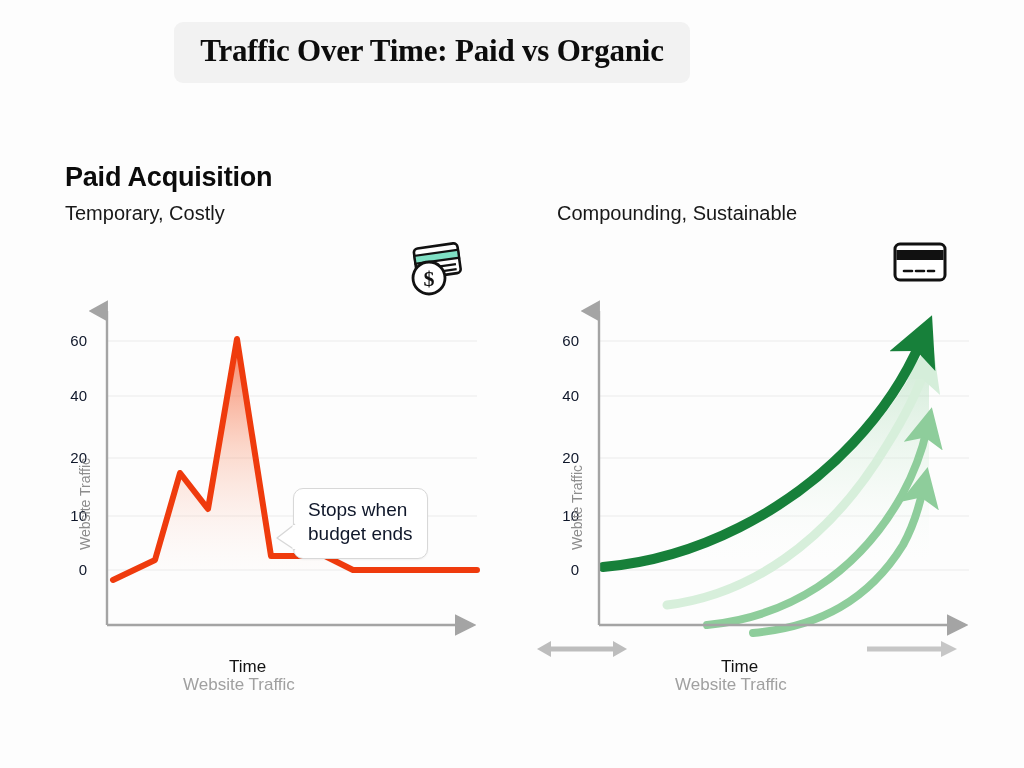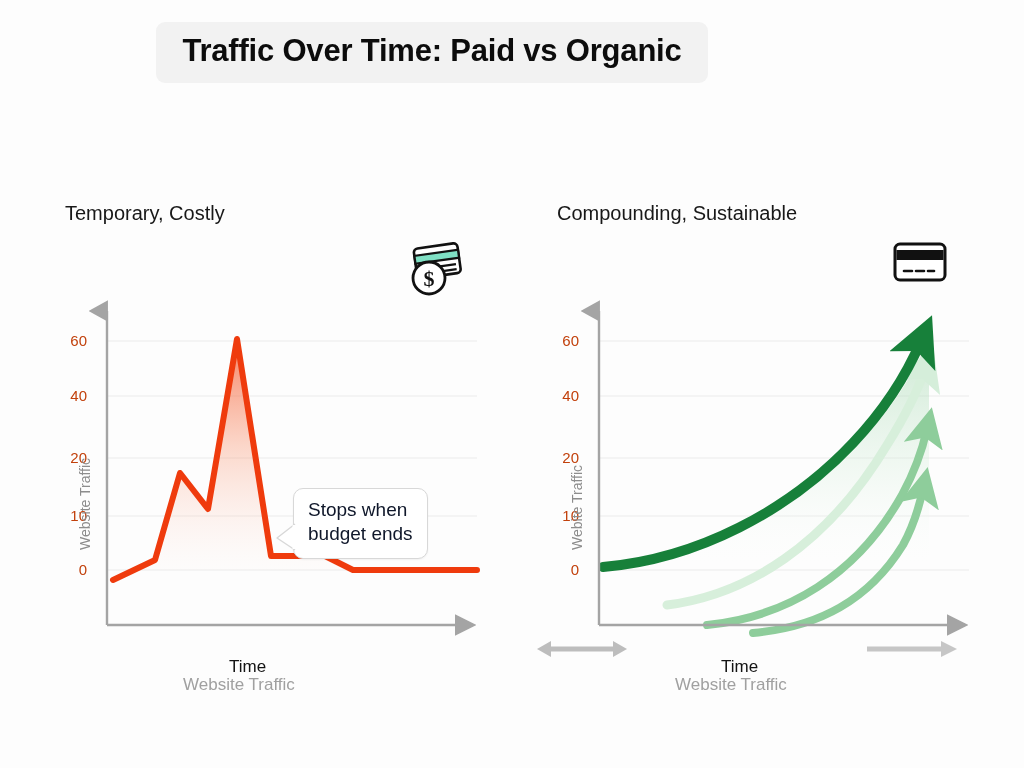--- a/index.html
+++ b/index.html
@@ -9,21 +9,21 @@
     font-family:"Liberation Sans", sans-serif;
     color:#111;
     overflow:hidden;
     position:relative;
   }
   #stage{position:relative;width:1024px;height:768px;}
 
   
   .title-wrap{
     position:absolute;left:0;top:22px;width:864px;
-    display:flex;justify-content:center;
+    display:flex;justify-content:center;font-family:Liberation Serif, serif;
   }
   .title{
     background:#f2f2f2;
     border-radius:9px;
     padding:11px 26px 14px 26px;
     font-size:31px;
     font-weight:bold;
     letter-spacing:-0.2px;
     color:#0c0c0c;
     white-space:nowrap;
@@ -60,21 +60,21 @@
     font-size:14px;color:#8d8d8d;
     transform:rotate(-90deg);
     transform-origin:left top;
     white-space:nowrap;
   }
   .ylabel-left{left:12px;top:255px;}
   .ylabel-right{left:12px;top:255px;}
 
   .tick{
     position:absolute;
-    font-size:15px;color:#c2410c;
+    font-size:15px;color:#0f172a;
     text-align:right;width:30px;
   }
 
   .xlabel{
     position:absolute;
     font-size:17px;color:#131313;
     white-space:nowrap;
     margin-top:20px;
   }
   .caption{
@@ -104,20 +104,21 @@
 <body>
 
 <div id="stage">
 
   <div class="title-wrap">
     <div class="title">Traffic Over Time: Paid vs Organic</div>
   </div>
 
   <div class="panel panel-left">
 
+    <div class="panel-title">Paid Acquisition</div>
     <div class="panel-sub">Temporary, Costly</div>
 
     <div class="panel-icon icon-left">
       <svg width="62" height="58" viewBox="0 0 62 58">
         <g transform="rotate(-8 31 26)">
           <rect x="11" y="6" width="44" height="30" rx="4" fill="#fff" stroke="#111" stroke-width="2.6"></rect>
           <rect x="11" y="13" width="44" height="8" fill="#7fe0c4" stroke="#111" stroke-width="2.2"></rect>
           <line x1="33" y1="27" x2="51" y2="27" stroke="#111" stroke-width="2.2"></line>
           <line x1="37" y1="32" x2="51" y2="32" stroke="#111" stroke-width="2.2"></line>
         </g>

